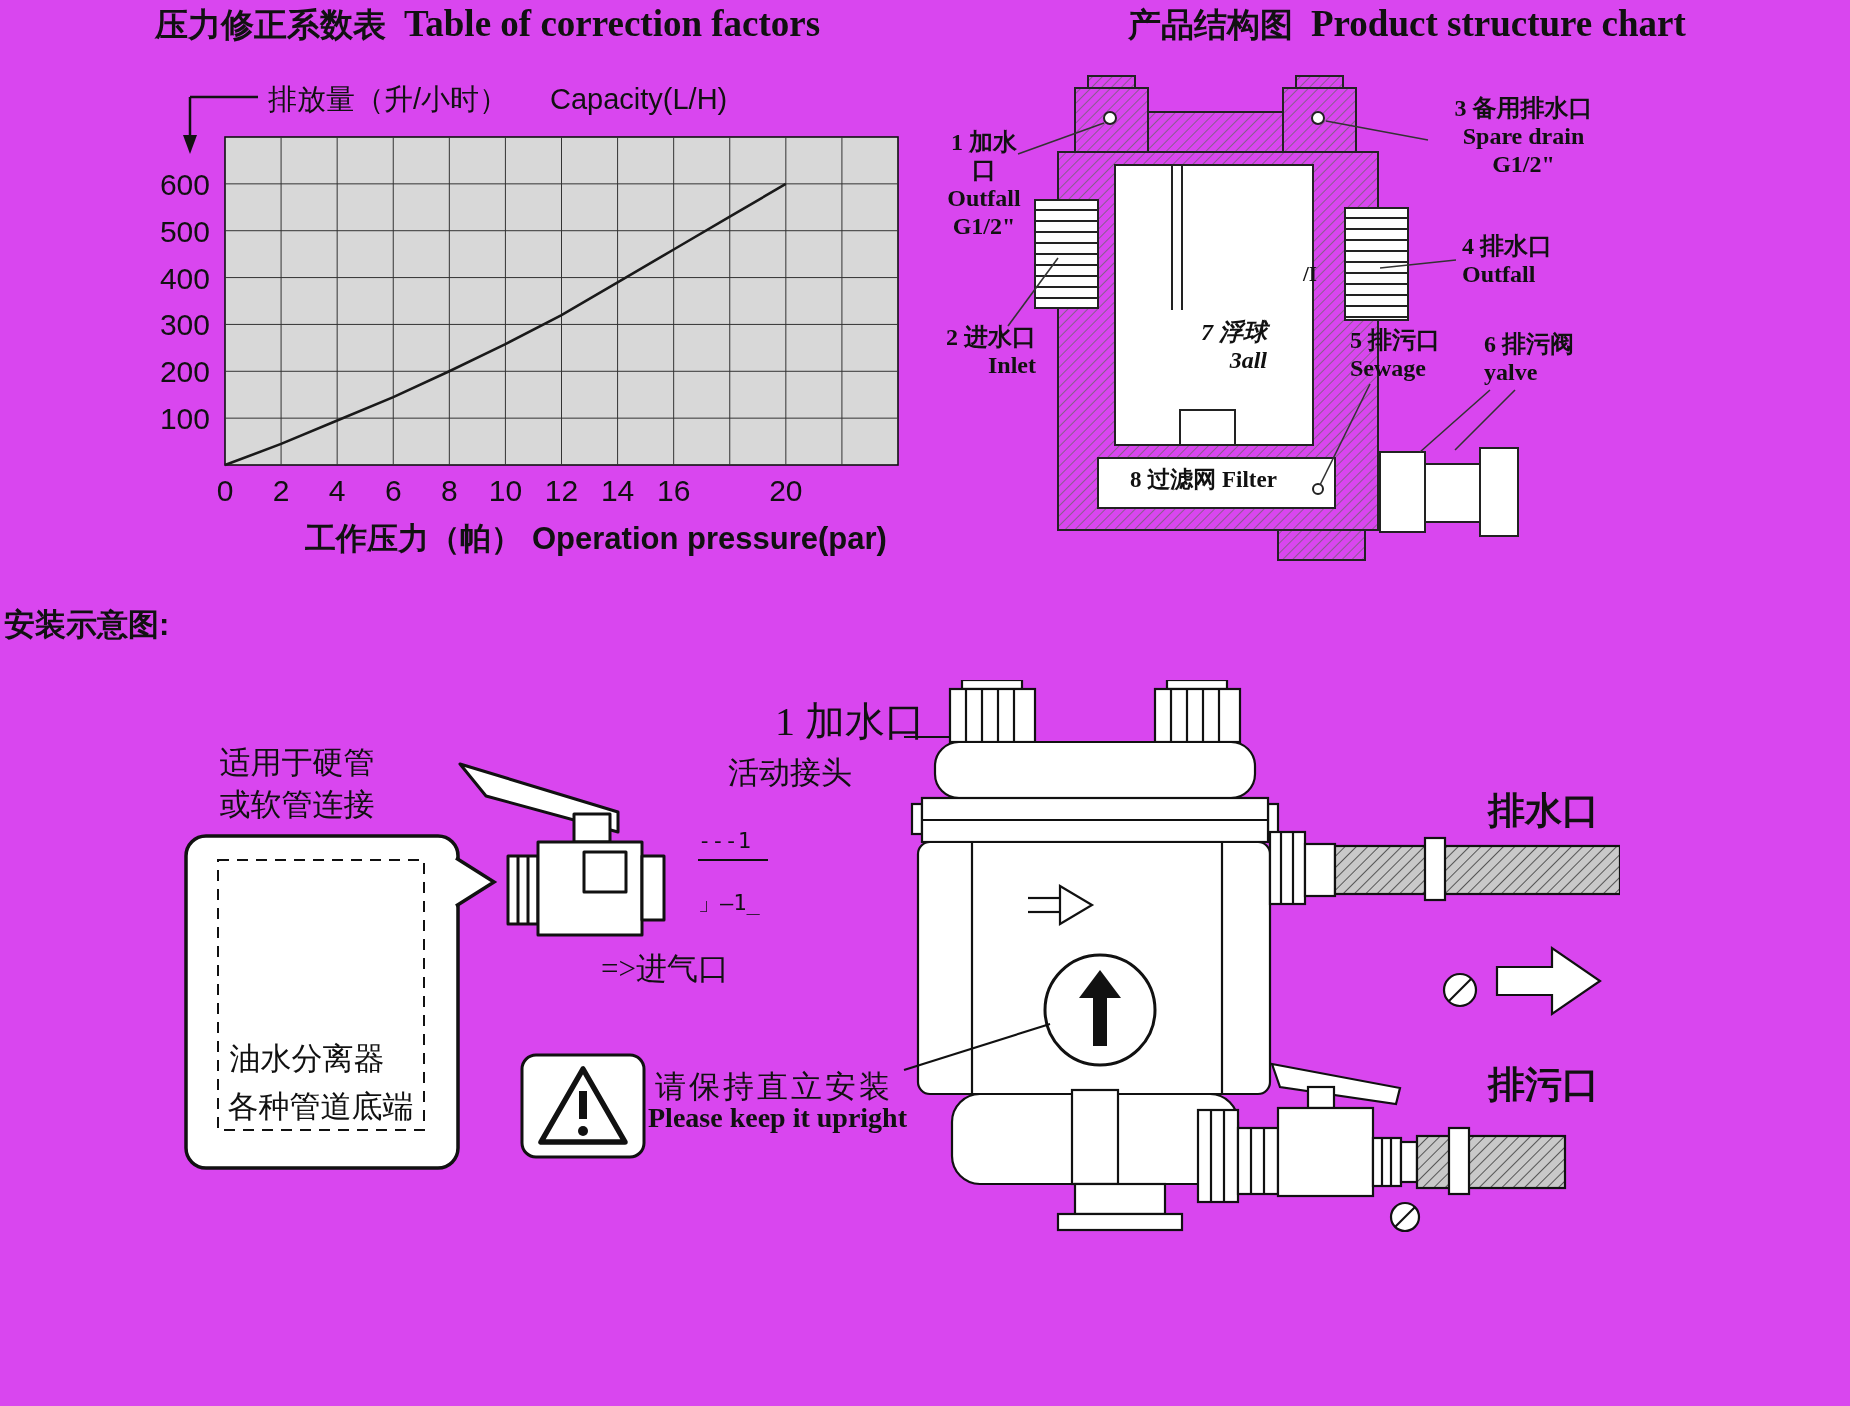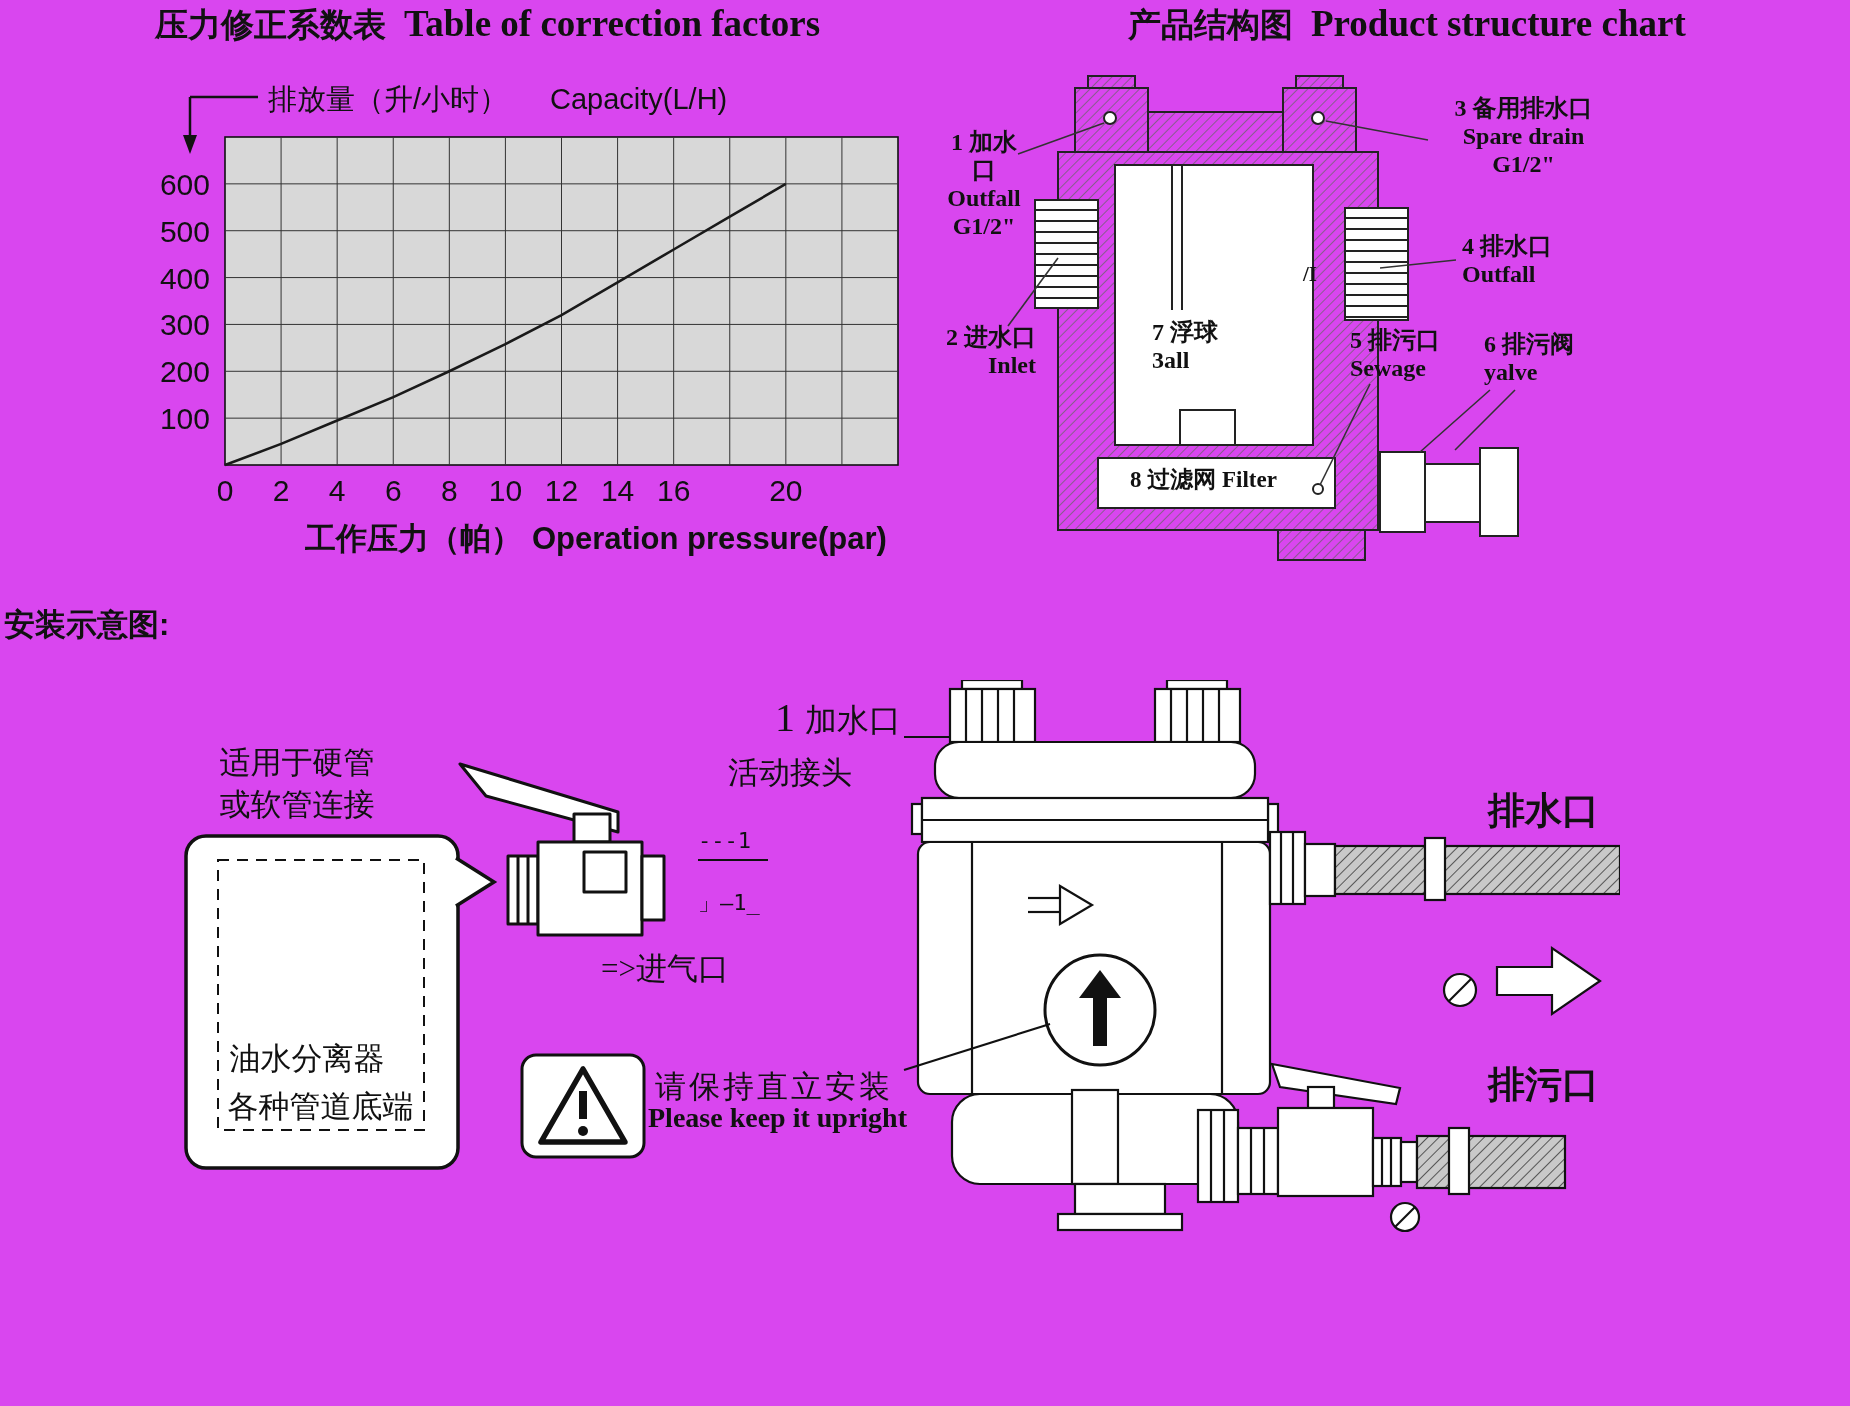--- a/index.html
+++ b/index.html
@@ -161,21 +161,21 @@
     <div>G1/2"</div>
   </div>
   <div class="part-label" style="left:1462px;top:232px;width:130px;text-align:left;">
     <div>4 排水口</div>
     <div>Outfall</div>
   </div>
   <div class="part-label" style="left:941px;top:323px;width:95px;text-align:right;">
     <div>2 进水口</div>
     <div>Inlet</div>
   </div>
-  <div class="part-label" style="left:1152px;top:318px;width:115px;text-align:left;">
+  <div class="part-label" style="left:1152px;top:318px;width:115px;text-align:right;font-style:italic;">
     <div>7 浮球</div>
     <div>3all</div>
   </div>
   <div class="part-label" style="left:1350px;top:326px;width:95px;text-align:left;">
     <div>5 排污口</div>
     <div>Sewage</div>
   </div>
   <div class="part-label" style="left:1484px;top:330px;width:95px;text-align:left;">
     <div>6 排污阀</div>
     <div>yalve</div>
@@ -223,21 +223,21 @@
     <rect x="2" y="2" width="122" height="102" rx="14" fill="#fff" stroke="#111" stroke-width="3"></rect>
     <polygon points="63,16 21,89 105,89" fill="none" stroke="#111" stroke-width="5.5" stroke-linejoin="round"></polygon>
     <line x1="63" y1="38" x2="63" y2="66" stroke="#111" stroke-width="8"></line>
     <circle cx="63" cy="78" r="5" fill="#111"></circle>
   </svg>
   <div class="abs cn-serif" style="left:655px;top:1066px;letter-spacing:3px;">请保持直立安装</div>
   <div class="abs serif" style="left:648px;top:1102px;font-size:28px;font-weight:bold;">Please keep it upright</div>
 
   <div class="abs serif" style="left:775px;top:694px;display:flex;align-items:baseline;gap:10px;">
     <span style="font-size:40px;">1</span>
-    <span style="font-size:32px;">加水口</span>
+    <span style="font-size:40px;">加水口</span>
   </div>
 
   <svg id="product-svg" class="abs" viewBox="0 0 720 726" style="left:900px;top:680px;width:720px;height:726px">
     <defs>
       <pattern id="hosep" width="8" height="8" patternUnits="userSpaceOnUse" patternTransform="rotate(45)">
         <rect width="8" height="8" fill="#c9c9c9"></rect>
         <line x1="0" y1="0" x2="0" y2="8" stroke="#555" stroke-width="2"></line>
       </pattern>
     </defs>
     <g stroke="#111" fill="#fff" stroke-width="2.2">

